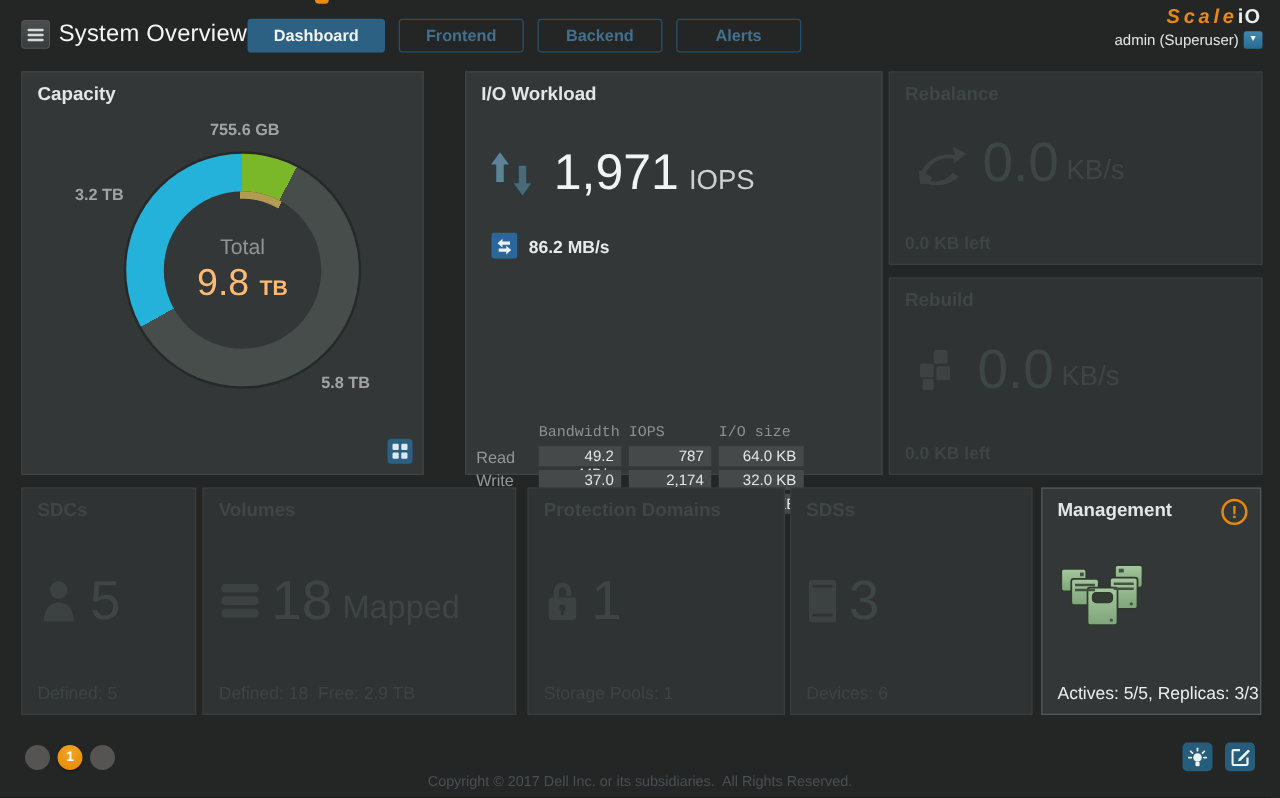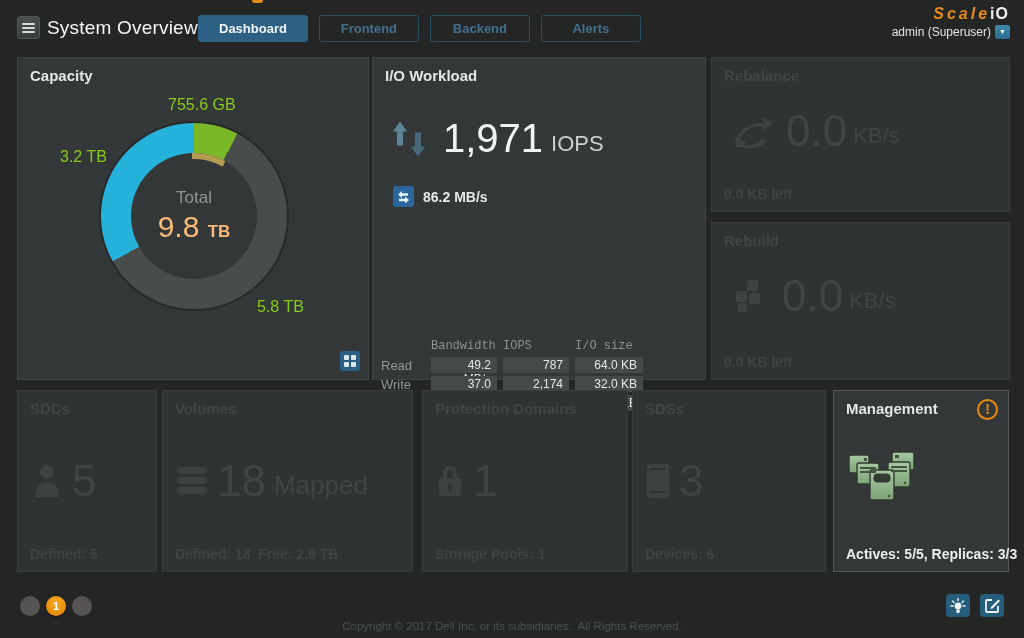--- a/index.html
+++ b/index.html
@@ -28,40 +28,40 @@
   .logo .io { color:#eef0f0; letter-spacing:1px; }
   .userbar { position:absolute; right:14px; top:25px; display:flex; align-items:flex-end; gap:4px; }
   .username { font-size:12px; color:#e3e5e5; }
   .user-caret { width:15px; height:14px; border:none; border-radius:2px;
     background:linear-gradient(#3f88ad,#2b6b90); color:#fff; font-size:7px; line-height:14px; text-align:center; cursor:pointer; padding:0;}
   
   .panel { position:absolute; background:#343737; border:1px solid #414444; }
   .panel.dim { background:#303333; border-color:#3a3d3d; }
   .panel-title { position:absolute; left:12px; top:9px; font-size:15px; font-weight:bold; color:#e4e6e6; }
   .dim .panel-title, .dim-text { color:#3f4646; }
-  #panel-capacity { left:17px; top:57px; width:352px; height:323px; }
+  #panel-capacity { left:17px; top:57px; width:322px; height:323px; }
   #panel-io       { left:372px; top:57px; width:334px; height:323px; }
   #panel-rebalance{ left:711px; top:57px; width:299px; height:155px; }
   #panel-rebuild  { left:711px; top:222px; width:299px; height:158px; }
   #tile-sdcs      { left:17px;  top:390px; width:140px; height:182px; }
   #tile-volumes   { left:162px; top:390px; width:251px; height:182px; }
   #tile-pd        { left:422px; top:390px; width:206px; height:182px; }
   #tile-sdss      { left:632px; top:390px; width:194px; height:182px; }
   #tile-mgmt      { left:833px; top:390px; width:176px; height:182px; border-color:#565959; }
   
   .donut-wrap { position:absolute; left:83px; top:65px; width:186px; height:186px; }
   .donut { position:absolute; inset:0; border-radius:50%; box-shadow:0 0 0 2px rgba(0,0,0,.25); }
   .donut-inner { position:absolute; left:30px; top:30px; width:126px; height:126px; border-radius:50%; background:#343738; }
   .donut-gold { position:absolute; left:30px; top:30px; width:126px; height:126px; border-radius:50%; }
   .donut-hole { position:absolute; left:36px; top:36px; width:114px; height:114px; border-radius:50%; background:#343738;
     display:flex; flex-direction:column; align-items:center; justify-content:center; }
   .donut-total-label { font-size:17px; color:#8f9595; margin-bottom:2px; }
   .donut-total-value { font-size:30px; color:#fdba74; font-weight:300; }
   .donut-total-value .unit { font-size:17px; font-weight:bold; }
-  .cap-label { position:absolute; font-size:16px; font-weight:normal; color:#84cc16; }
+  .cap-label { position:absolute; font-size:13px; font-weight:bold; color:#a3a3a3; }
   .cap-label.green { left:150px; top:38px; }
   .cap-label.cyan  { left:42px;  top:90px; }
   .cap-label.dark  { left:239px; top:240px; }
   .expand-btn { position:absolute; right:8px; bottom:8px; width:20px; height:20px; border:none; border-radius:3px;
     background:#2a6084; cursor:pointer; display:grid; grid-template-columns:5px 5px; grid-template-rows:5px 5px; gap:2px;
     align-content:center; justify-content:center; padding:0; }
   .expand-btn i { background:#dfe8ee; border-radius:1px; }
   
   .io-big { position:absolute; left:18px; top:58px; display:flex; align-items:center; }
   .io-big .num { font-size:40px; font-weight:300; color:#f2f4f4; margin-left:14px; }
@@ -75,21 +75,21 @@
   .io-cell { background:#46494a; color:#e4e7e7; text-align:right; padding:1px 6px; height:16px; line-height:14px; }
   
   .metric-line { position:absolute; left:22px; top:48px; display:flex; align-items:center; }
   .metric-line .num { font-size:44px; font-weight:300; color:#3e4545; margin-left:12px; }
   .metric-line .unit { font-size:22px; color:#3e4545; margin-left:6px; margin-top:10px; }
   .metric-left { position:absolute; left:12px; bottom:9px; font-size:14px; font-weight:bold; color:#3d4444; }
   
   .tile-body { position:absolute; left:14px; top:0; height:100%; display:flex; align-items:center; }
   .tile-body .num { font-size:44px; font-weight:300; color:#3e4545; margin-left:10px; }
   .tile-body .suffix { font-size:26px; color:#3e4545; margin-left:8px; margin-top:8px; }
-  .tile-footer { position:absolute; left:12px; bottom:9px; font-size:14px; font-weight:bold; color:#3d4444; white-space:pre; }
+  .tile-footer { position:absolute; left:12px; bottom:9px; font-size:14px; font-weight:normal; color:#3d4444; white-space:pre; }
   .tile-footer.bright { color:#eceeee; }
   .warn-badge { position:absolute; right:10px; top:8px; width:21px; height:21px; border-radius:50%;
     border:2px solid #e8890c; color:#e8890c; font-weight:bold; font-size:14px; text-align:center; line-height:17px; }
   .mgmt-icon { position:absolute; left:14px; top:55px; }
   
   .dots { position:absolute; left:20px; top:596px; display:flex; gap:6px; align-items:center; }
   .dot { width:20px; height:20px; border-radius:50%; background:#565452; border:none; cursor:pointer;
     font-size:11px; font-weight:bold; color:transparent; padding:0; }
   .dot.active { background:radial-gradient(circle at 50% 30%, #f5a623, #e08600); color:#fff;
     box-shadow:0 1px 2px rgba(0,0,0,.5); }

